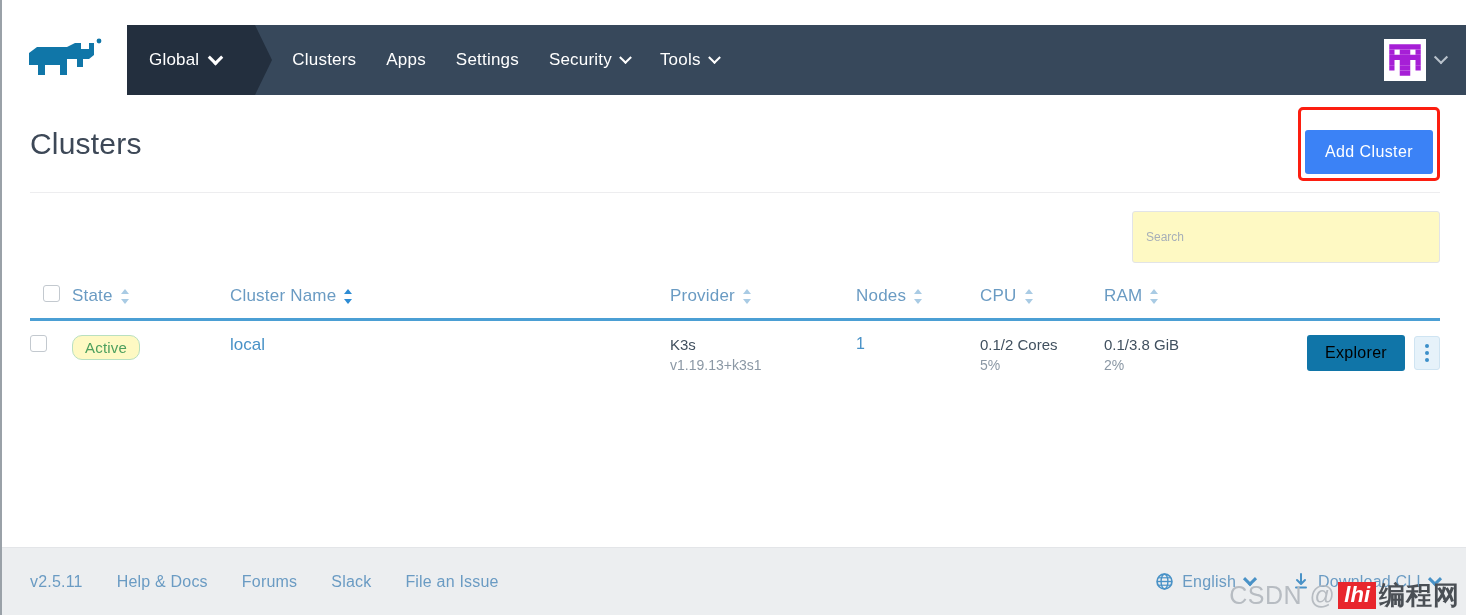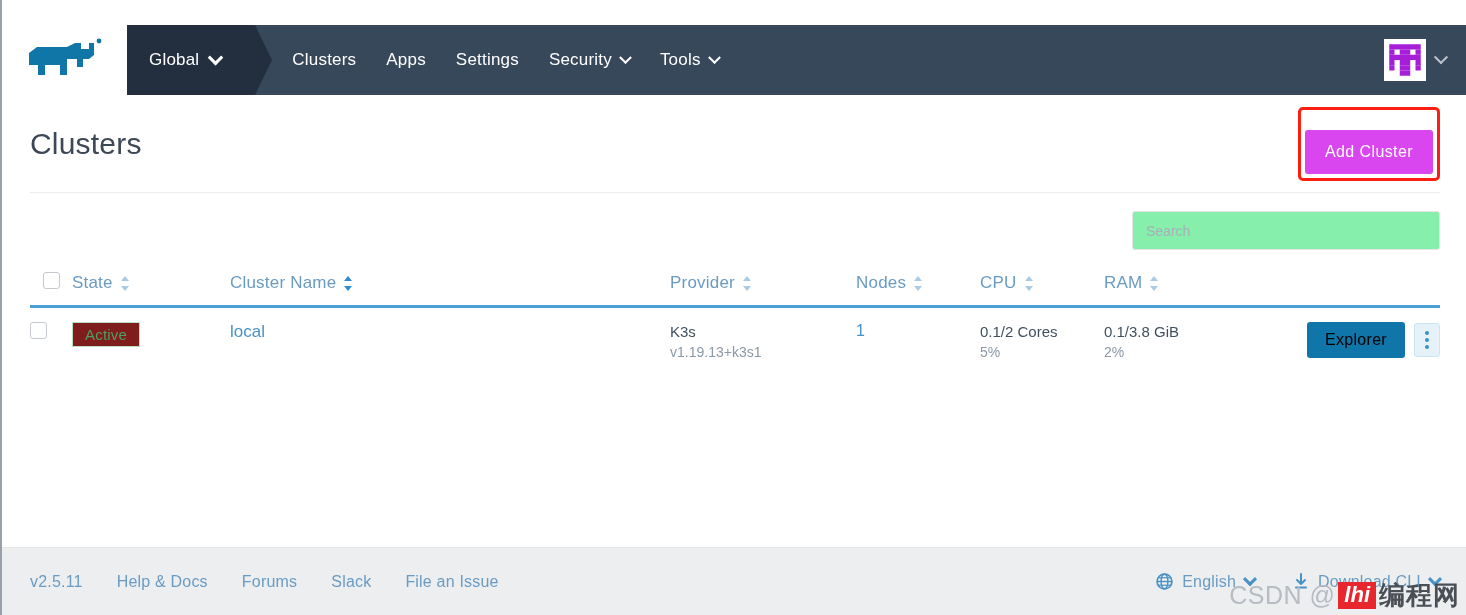--- a/index.html
+++ b/index.html
@@ -71,34 +71,34 @@
     display: flex; align-items: center; justify-content: space-between;
     padding: 0 28px; height: 97px;
   }
   .page-title { font-size: 30px; color: #3d4857; font-weight: 400; letter-spacing: .2px; }
 
   .add-cluster-wrap {
     border: 3px solid #fc1e10; border-radius: 5px; padding: 4px;
     display: inline-block;
   }
   .btn-primary {
-    background: #d946ef; color: #ffffff; border: none; border-radius: 3px;
+    background: #3b82f6; color: #ffffff; border: none; border-radius: 3px;
     font-size: 16px; font-family: inherit; letter-spacing: .4px;
     padding: 13px 20px; cursor: pointer; display: block; margin-top: 16px;
   }
 
   .divider { height: 1px; background: #ededef; margin: 0 28px; }
 
   .search-row {
     display: flex; justify-content: flex-end; padding: 18px 28px 0 28px;
   }
   .search-input {
-    width: 308px; height: 39px; border: 1px solid #e2e4e7; border-radius: 3px;
-    padding: 0 13px; font-size: 14px; font-family: inherit; color: #6c7b8a;
-    background: #86efac; outline: none;
+    width: 308px; height: 52px; border: 1px solid #e2e4e7; border-radius: 3px;
+    padding: 0 13px; font-size: 12px; font-family: inherit; color: #6c7b8a;
+    background: #fef9c3; outline: none;
   }
   .search-input::placeholder { color: #a7afb8; }
 
   
   .table { width: 1410px; margin: 22px 28px 0 28px; border-collapse: collapse; }
   .table thead th {
     text-align: center; font-weight: 400; color: #6a9bc3; font-size: 17px;
     padding: 0 0 11px 0; vertical-align: middle; letter-spacing: .2px;
   }
   .table thead tr { border-bottom: 3px solid #4b9fd4; }
@@ -124,22 +124,22 @@
   .col-cb  { width: 42px; }
   .col-state { width: 158px; }
   .col-name  { width: 440px; }
   .col-prov  { width: 186px; }
   .col-nodes { width: 124px; }
   .col-cpu   { width: 124px; }
   .col-ram   { width: 170px; }
   .col-act   { width: 166px; }
 
   .badge {
-    display: inline-block; background: #7f1d1d; color: #4d9f5e;
-    border: 1px solid #b9e0c0; border-radius: 0;
+    display: inline-block; background: #fef9c3; color: #4d9f5e;
+    border: 1px solid #b9e0c0; border-radius: 10px;
     font-size: 15px; padding: 3px 12px; letter-spacing: .2px;
   }
   .link { color: #4992c7; font-size: 17px; text-decoration: none; cursor: pointer; }
   .link-sm { color: #4992c7; font-size: 16px; text-decoration: none; cursor: pointer; }
   .cell-main { color: #40505f; font-size: 15px; line-height: 1.35; }
   .cell-sub  { color: #8b98a5; font-size: 14px; line-height: 1.5; }
 
   .actions { display: flex; align-items: center; justify-content: flex-end; gap: 9px; }
   .btn-explorer {
     background: #1075a8; color: #000000; border: none; border-radius: 3px;

